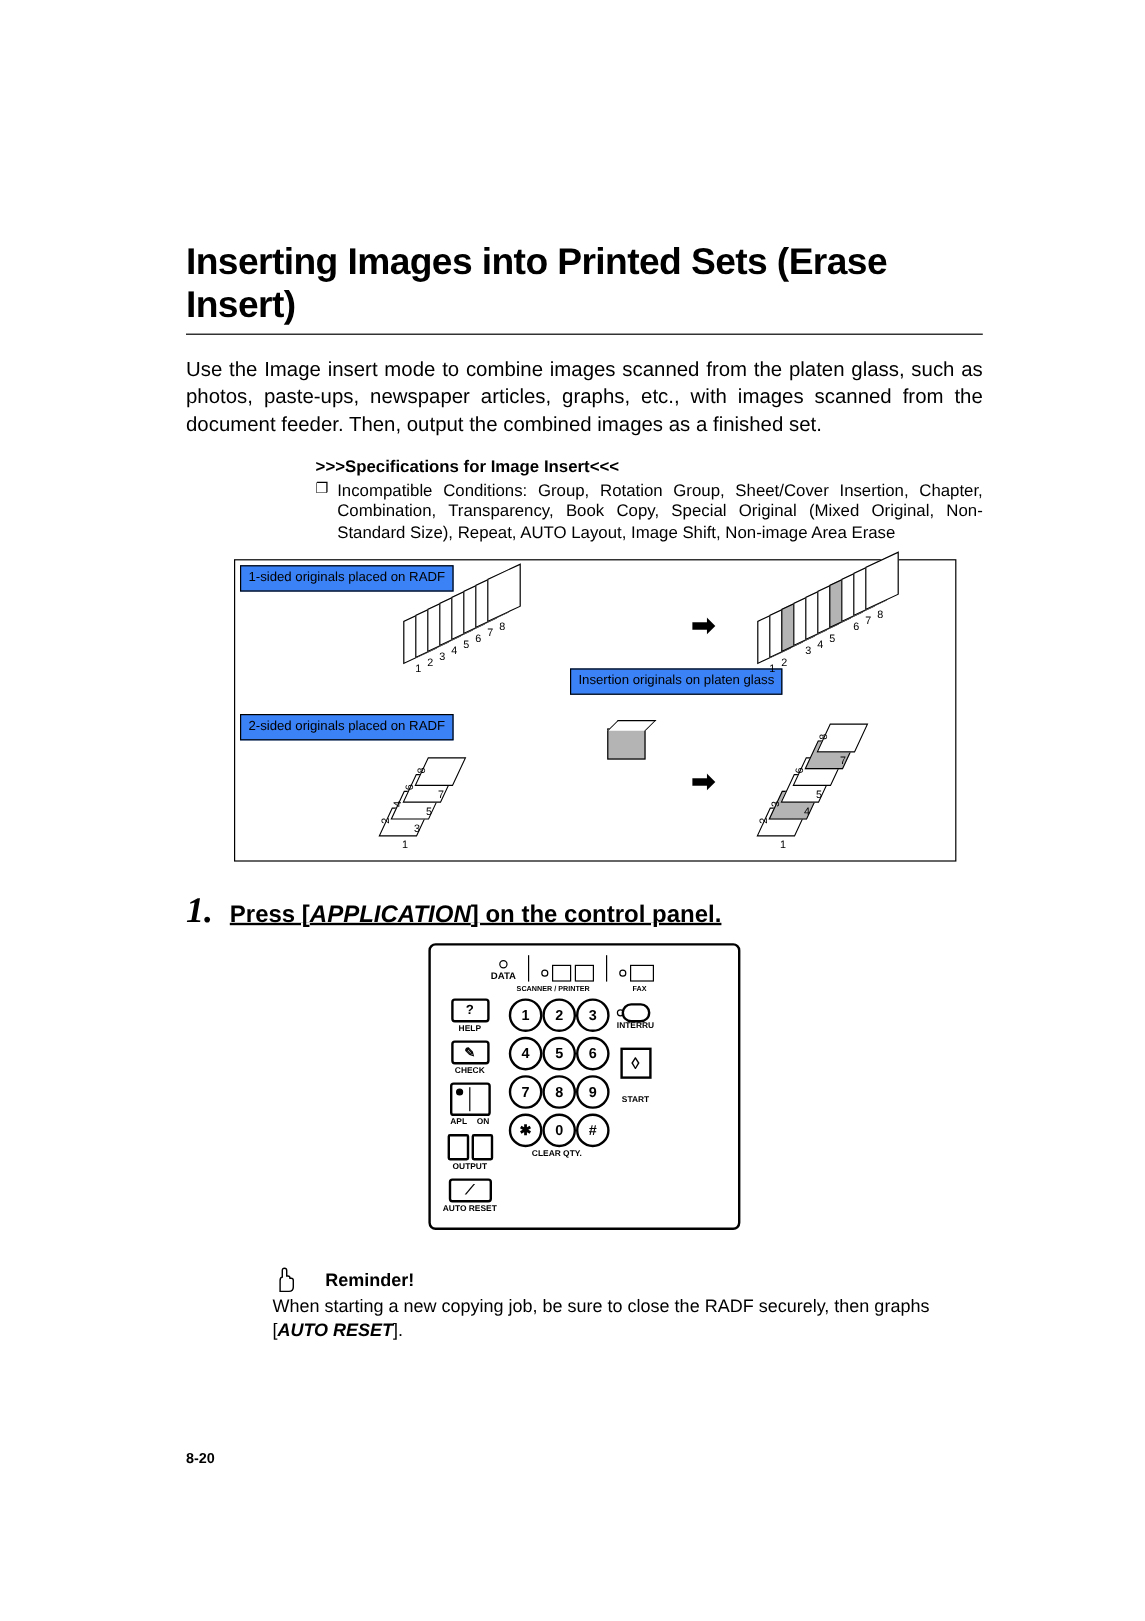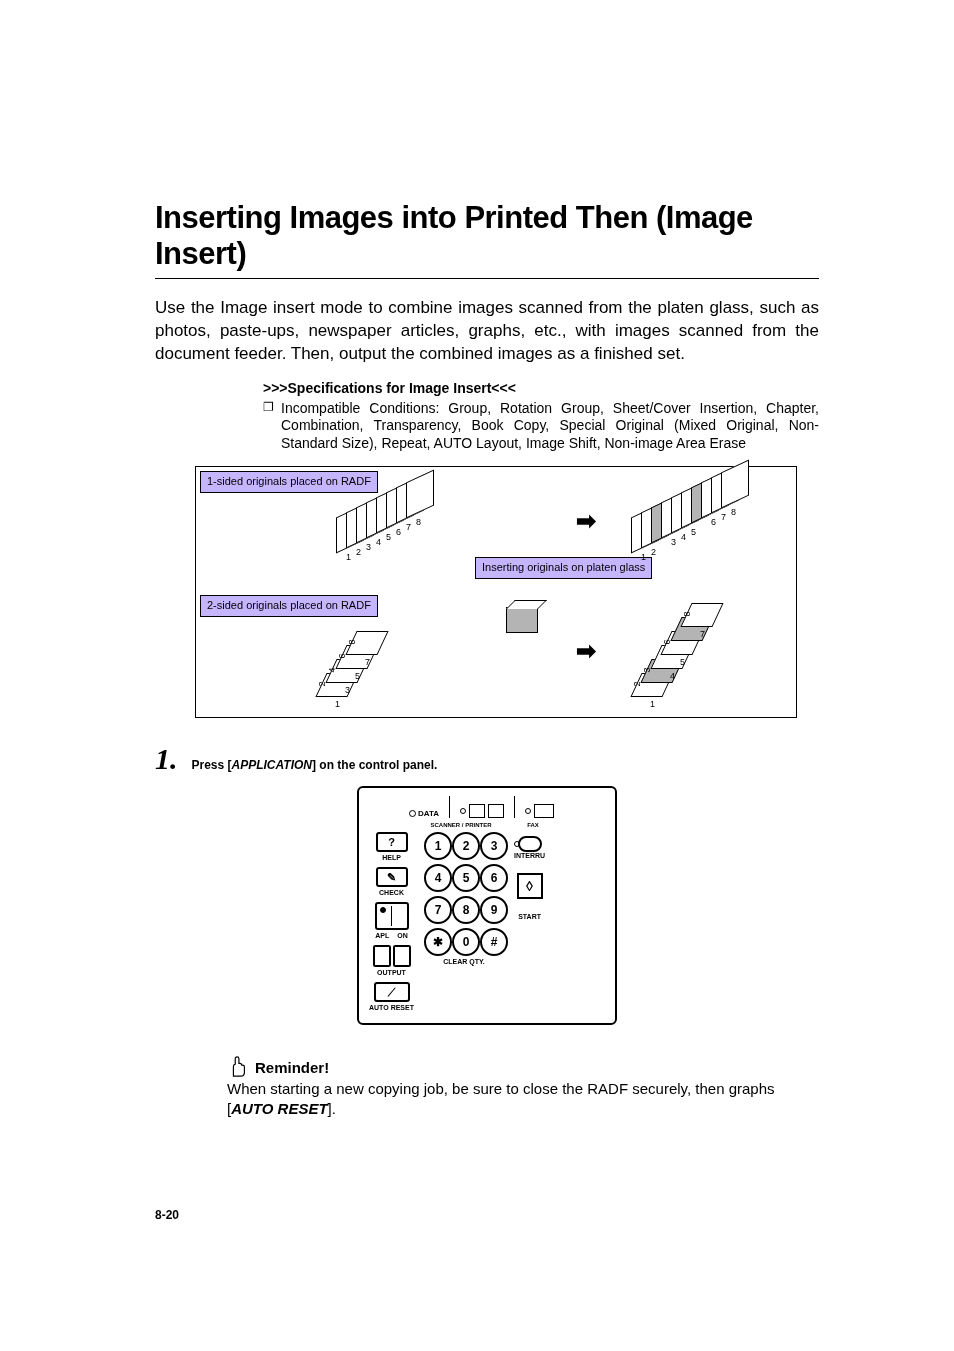--- a/index.html
+++ b/index.html
@@ -62,21 +62,21 @@
     border: 1px solid #000;
     margin: 14px 0 24px 40px;
     width: 600px;
     height: 250px;
     position: relative;
     font-size: 11px;
   }
   .lbl-box {
     position: absolute;
     border: 1px solid #000;
-    background: #c4b5fd;
+    background: #3b82f6;
     padding: 3px 6px;
     line-height: 1.2;
   }
   .arrow {
     position: absolute;
     font-size: 24px;
     font-weight: bold;
   }
   .stack {
     position: absolute;
@@ -142,22 +142,23 @@
     gap: 14px;
     margin-bottom: 10px;
   }
   .step-num {
     font-family: Georgia, 'Times New Roman', serif;
     font-style: italic;
     font-weight: bold;
     font-size: 30px;
   }
   .step-text {
-    font-size: 12px;
-    font-weight: bold;
+    font-size: 20px;
+    font-weight: bold;
+    text-decoration: underline;
   }
   .step-text .app {
     font-style: italic;
   }
 
   
   .panel-wrap {
     display:flex;
     justify-content:center;
     margin: 10px 0 30px 0;
@@ -171,21 +172,21 @@
     font-size: 8px;
     font-weight: bold;
   }
   .panel-top {
     display:flex;
     gap:10px;
     align-items:flex-end;
     margin-bottom:6px;
     padding-left:40px;
   }
-  .led { display:flex; align-items:center; gap:2px; }
+  .led { display:flex; align-items:center; gap:2px;flex-direction:column; }
   .led .dot { width:5px; height:5px; border:1px solid #000; border-radius:50%; }
   .icongrp { display:flex; align-items:center; gap:3px; }
   .topicon { width:14px; height:12px; border:1px solid #000; background:#fff; }
   .sep { width:1px; height:22px; background:#000; }
   .labels-under { display:flex; font-size:6px; font-weight:bold; margin:-2px 0 4px 46px; gap:6px;}
   .btn-rect {
     border:2px solid #000;
     width:28px; height:16px;
     border-radius:3px;
     display:flex; align-items:center; justify-content:center;
@@ -233,57 +234,57 @@
     font-size:14px;
   }
   .side-lbl { font-size:7px; font-weight:bold; }
 
   .reminder {
     margin-left: 72px;
     font-size: 15px;
     line-height: 1.3;
   }
   .reminder-head {
-    display:flex; align-items:center; gap:6px;
+    display:flex; align-items:center; gap:22px;
     font-weight:bold;
     margin-bottom:0;
   }
   .hand {
     width:22px; height:24px; display:inline-block; position:relative;
   }
   .hand svg { width:100%; height:100%; }
   .reminder .ar { font-style: italic; font-weight: bold; }
 
   .pagenum {
     font-size: 12px;
     font-weight: bold;
     margin-top: 90px;
   }
 </style>
 </head>
 <body>
 
 <div class="page">
 
-  <h1>Inserting Images into Printed Then (Image Insert)</h1>
+  <h1>Inserting Images into Printed Sets (Erase Insert)</h1>
   <div class="rule"></div>
 
   <div class="intro">Use the Image insert mode to combine images scanned from the platen glass, such as photos, paste-ups, newspaper articles, graphs, etc., with images scanned from the document feeder. Then, output the combined images as a finished set.</div>
 
   <div class="specs">
     <div class="spec-head">&gt;&gt;&gt;Specifications for Image Insert&lt;&lt;&lt;</div>
     <ul class="spec-list">
       <li>Incompatible Conditions: Group, Rotation Group, Sheet/Cover Insertion, Chapter, Combination, Transparency, Book Copy, Special Original (Mixed Original, Non-Standard Size), Repeat, AUTO Layout, Image Shift, Non-image Area Erase</li>
     </ul>
   </div>
 
   <div class="diagram">
     <div class="lbl-box" style="left:4px; top:4px;">1-sided originals placed on RADF</div>
     <div class="lbl-box" style="left:4px; top:128px;">2-sided originals placed on RADF</div>
-    <div class="lbl-box" style="left:279px; top:90px; text-align:center;">Inserting originals on platen glass</div>
+    <div class="lbl-box" style="left:279px; top:90px; text-align:center;">Insertion originals on platen glass</div>
 
     <div class="stack" style="left:140px; top:40px;">
       <div class="sheet" style="left:0px;  bottom:-40px;"></div>
         <div class="num" style="left:10px; bottom:-55px;">1</div>
       <div class="sheet" style="left:10px; bottom:-35px;"></div>
         <div class="num" style="left:20px; bottom:-50px;">2</div>
       <div class="sheet" style="left:20px; bottom:-30px;"></div>
         <div class="num" style="left:30px; bottom:-45px;">3</div>
       <div class="sheet" style="left:30px; bottom:-25px;"></div>
         <div class="num" style="left:40px; bottom:-40px;">4</div>

